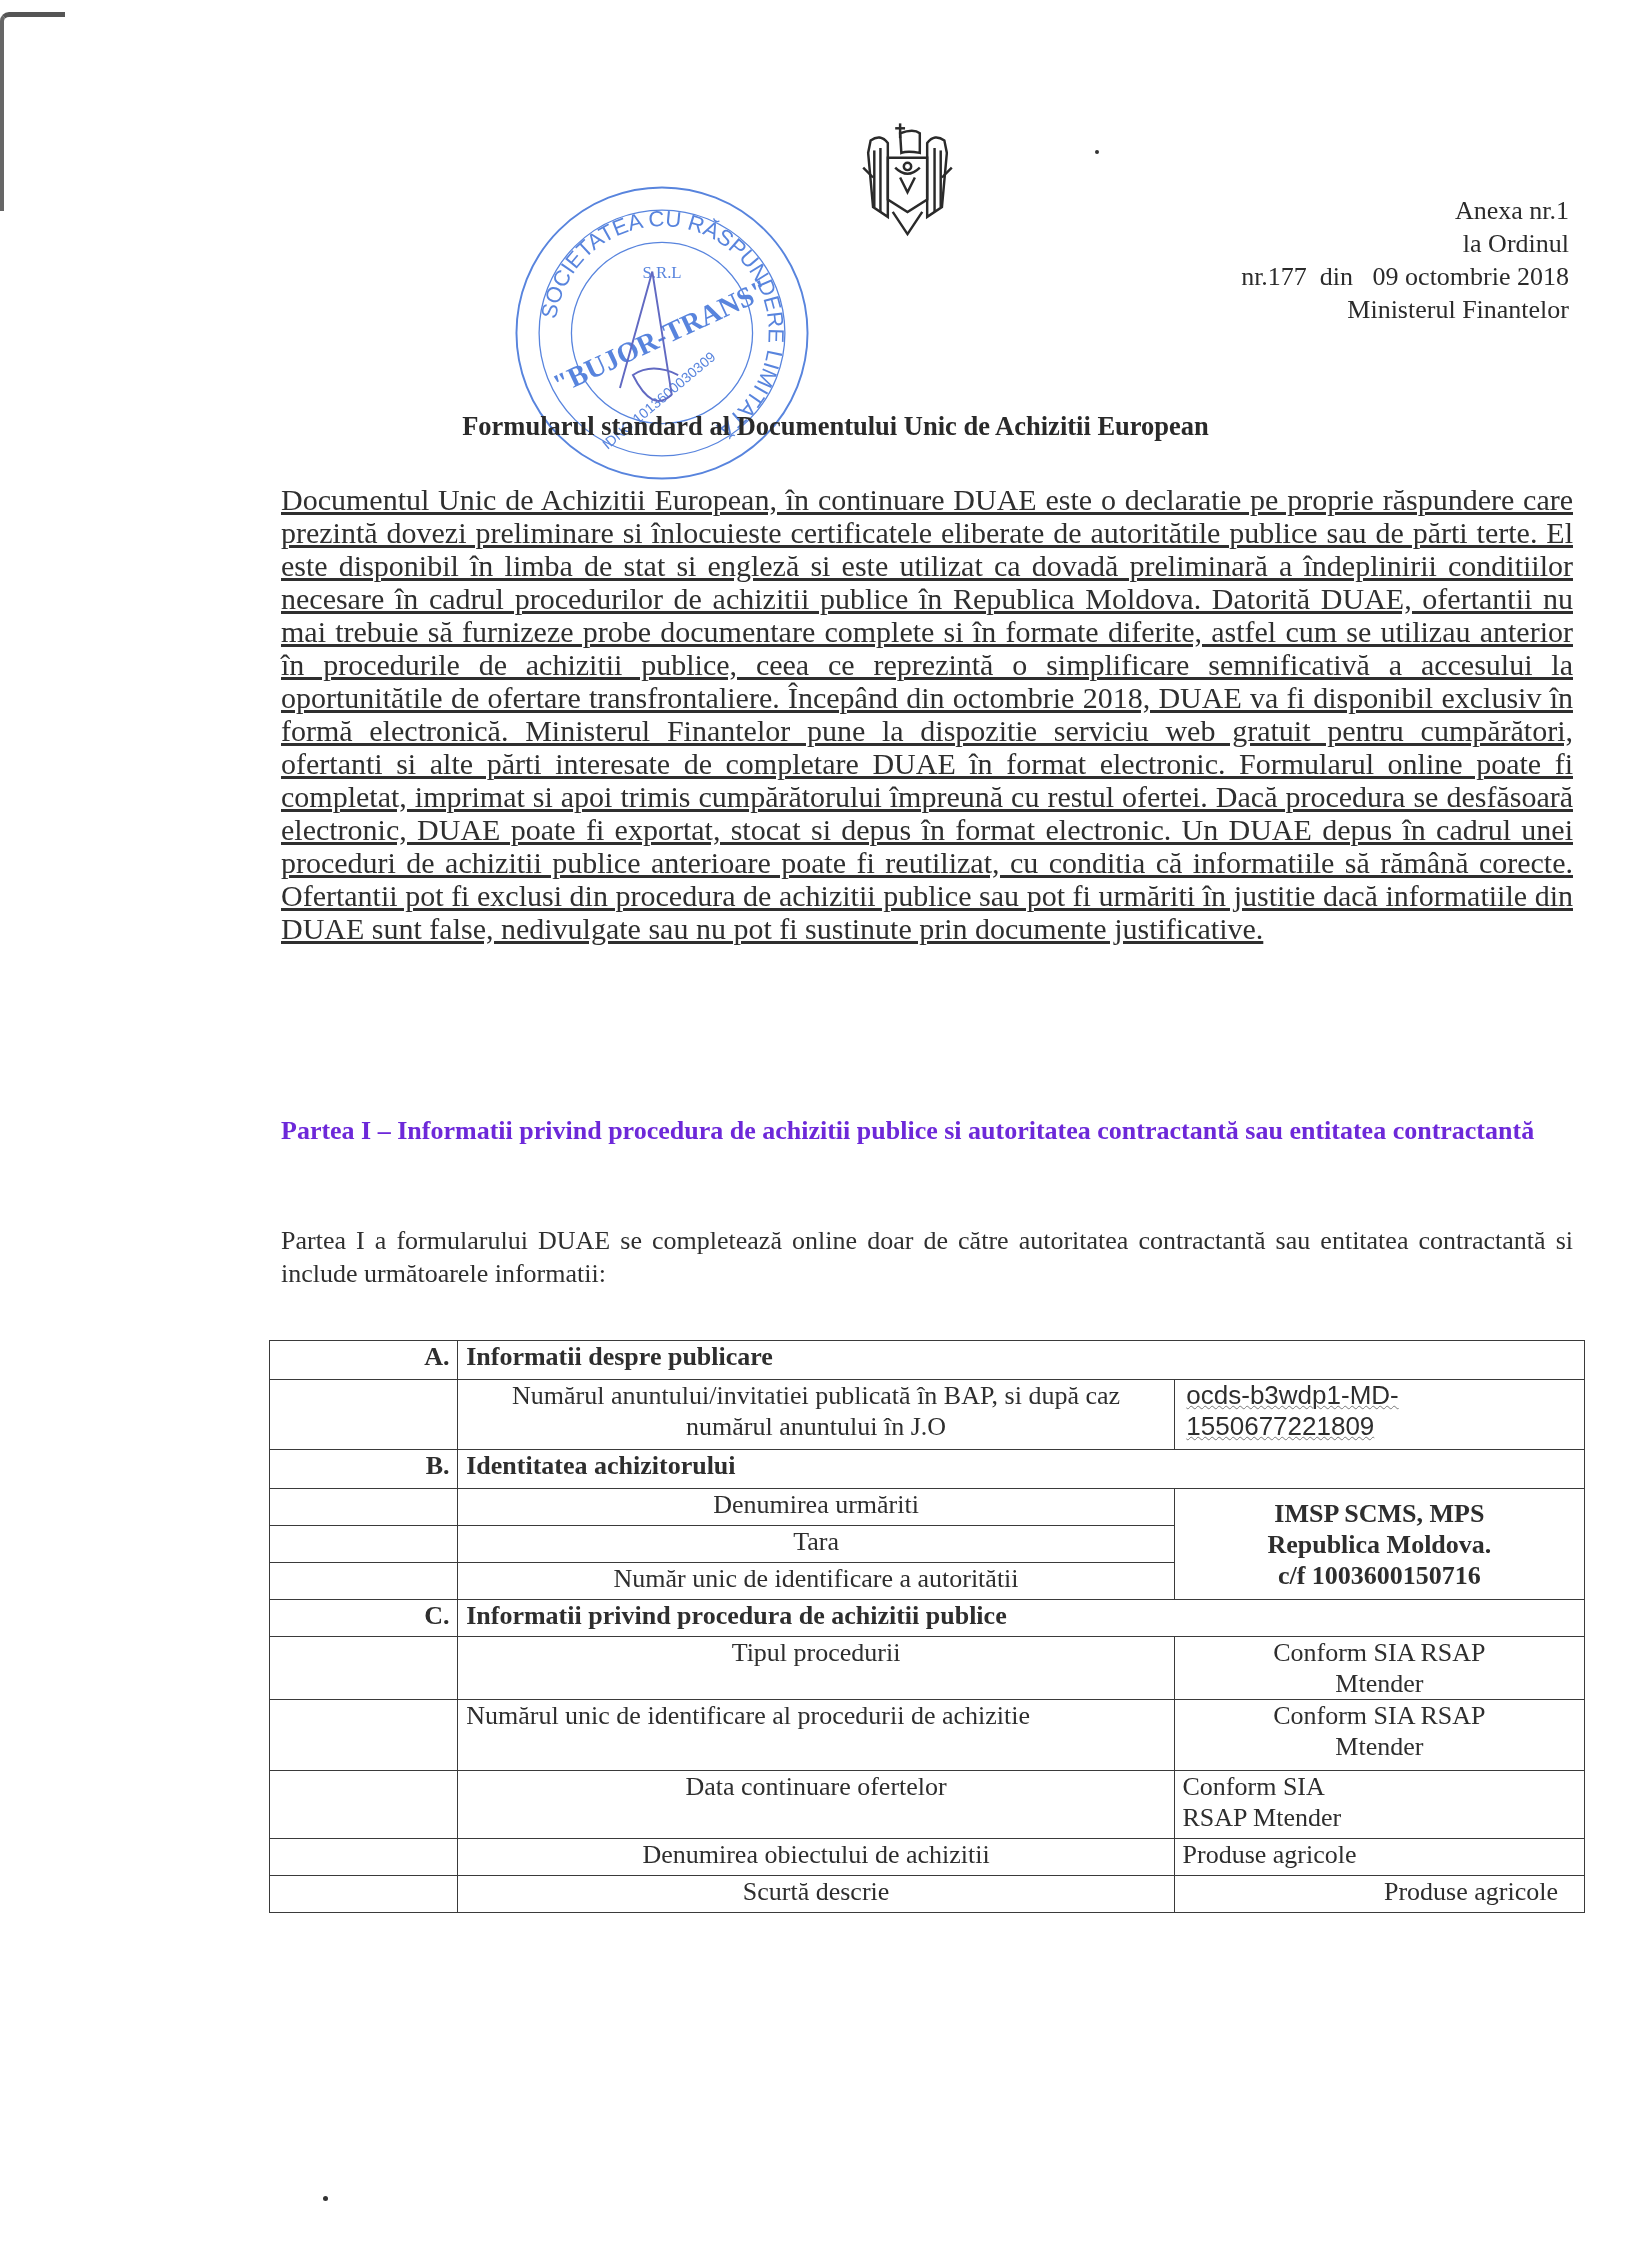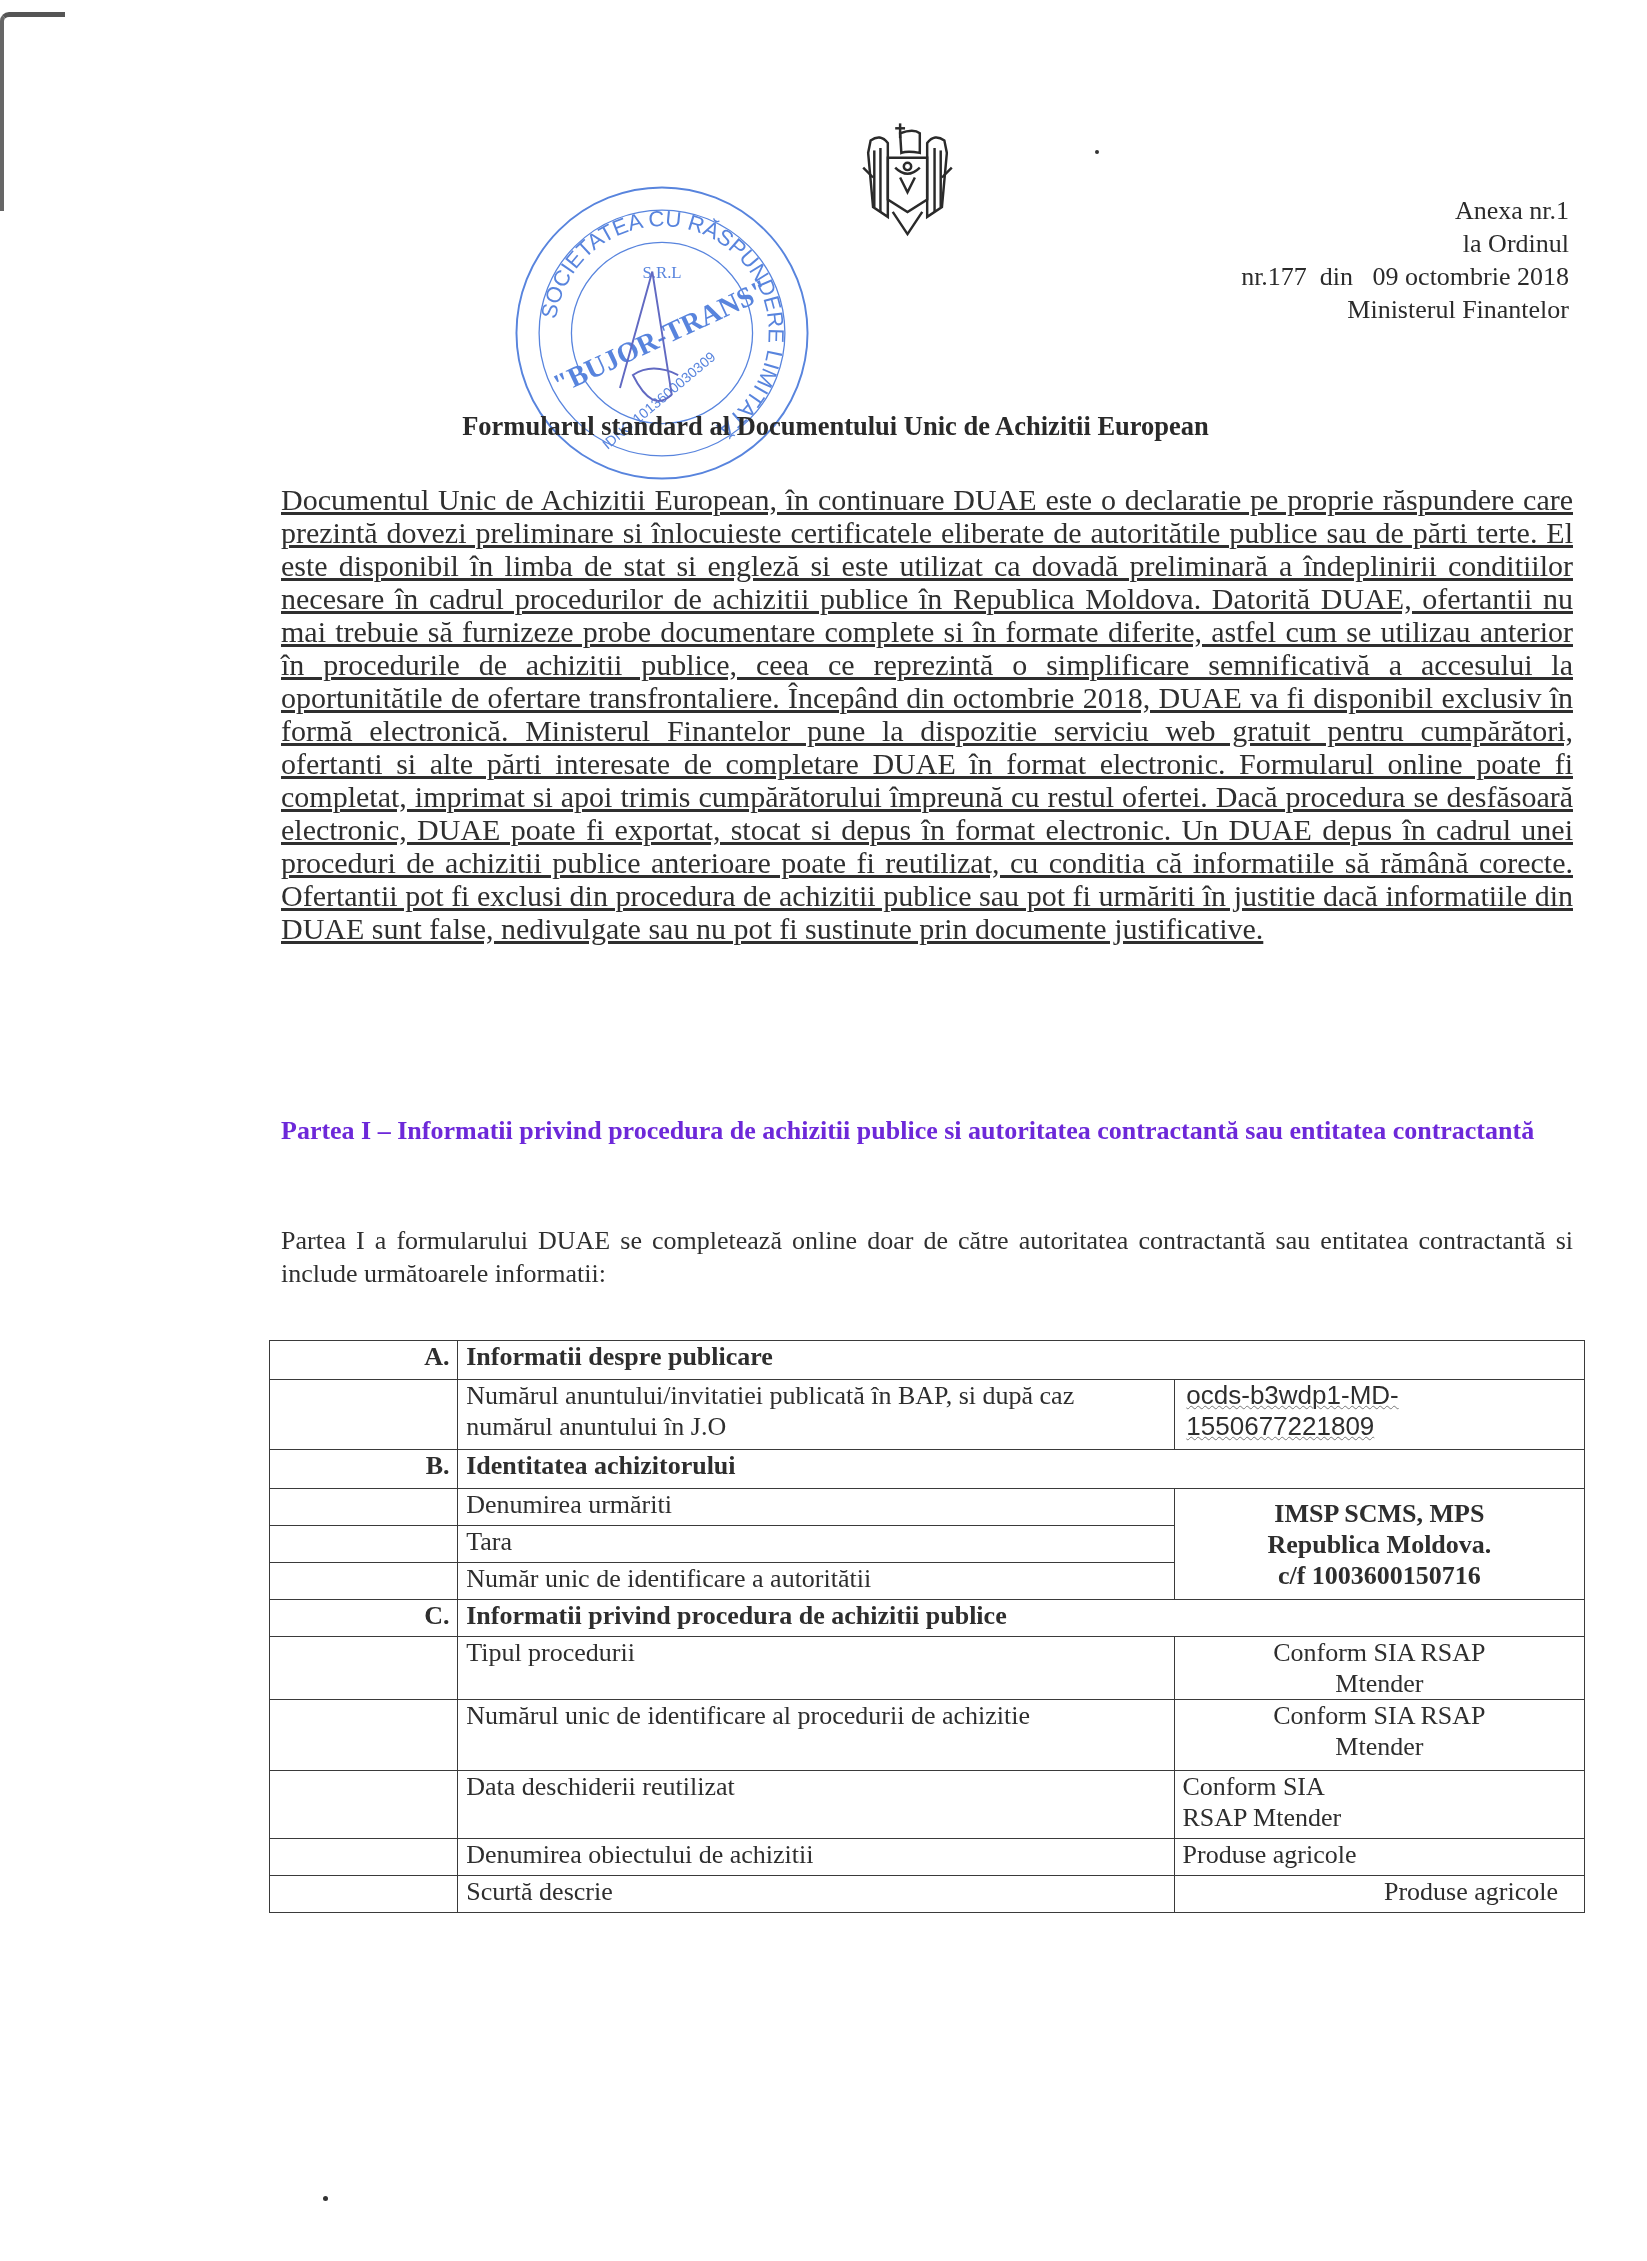--- a/index.html
+++ b/index.html
@@ -39,21 +39,21 @@
     position: absolute; left: 281px; width: 1292px; top: 1224px;
     font-size: 26px; line-height: 33px; text-align: justify; color: #2f2f2f;
   }
   table.duae {
     position: absolute; left: 269px; top: 1340px; width: 1316px;
     border-collapse: collapse; font-size: 26px; color: #2e2e2e;
   }
   table.duae td { border: 1.9px solid #3a3a3a; padding: 0 7.8px; vertical-align: top; line-height: 31px; }
   td.letter { width: 139px; text-align: right; padding-right: 20.7px; font-weight: bold; }
   td.sec-title { font-weight: bold; padding-left: 113px; }
-  td.label { padding-left: 107px; width: 575px; }
+  td.label { padding-left: 107px; width: 575px; text-align: center; }
   td.value { width: 304px; text-align: center; }
   td.value.mono { font-family: "Liberation Sans", "DejaVu Sans", sans-serif; text-align: left; padding-left: 11.6px; }
   td.value.mono span { text-decoration: underline wavy #777; text-decoration-thickness: 1.3px; }
   td.value.bold { font-weight: bold; vertical-align: middle; }
   .label-just { text-align: justify; text-align-last: left; }
   .speck { position: absolute; border-radius: 50%; background: #333; }
 </style>
 </head>
 <body>
 
@@ -165,21 +165,21 @@
   <tr style="height:71px">
     <td class="letter"></td>
     <td class="label label-just">Numărul unic de identificare al procedurii de achizitie</td>
     <td class="value">
       <div>Conform SIA RSAP</div>
       <div>Mtender</div>
     </td>
   </tr>
   <tr style="height:68px">
     <td class="letter"></td>
-    <td class="label">Data deschiderii reutilizat</td>
+    <td class="label">Data continuare ofertelor</td>
     <td class="value" style="text-align:left;padding-right:15.5px">
       <div style="padding-right:9px">Conform SIA</div>
       <div>RSAP Mtender</div>
     </td>
   </tr>
   <tr style="height:37px">
     <td class="letter"></td>
     <td class="label">Denumirea obiectului de achizitii</td>
     <td class="value" style="text-align:left">Produse agricole</td>
   </tr>

